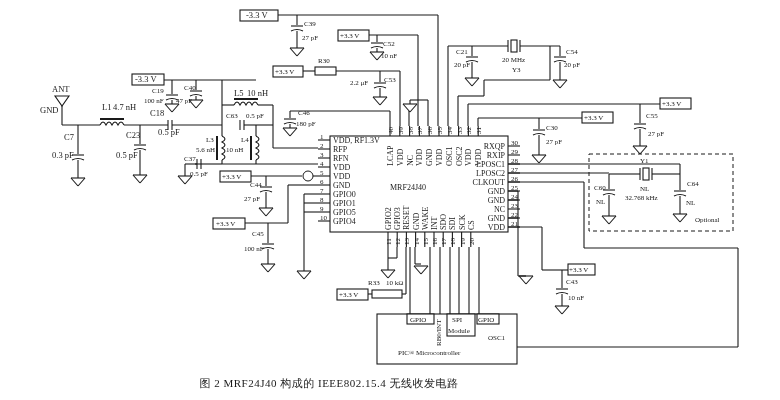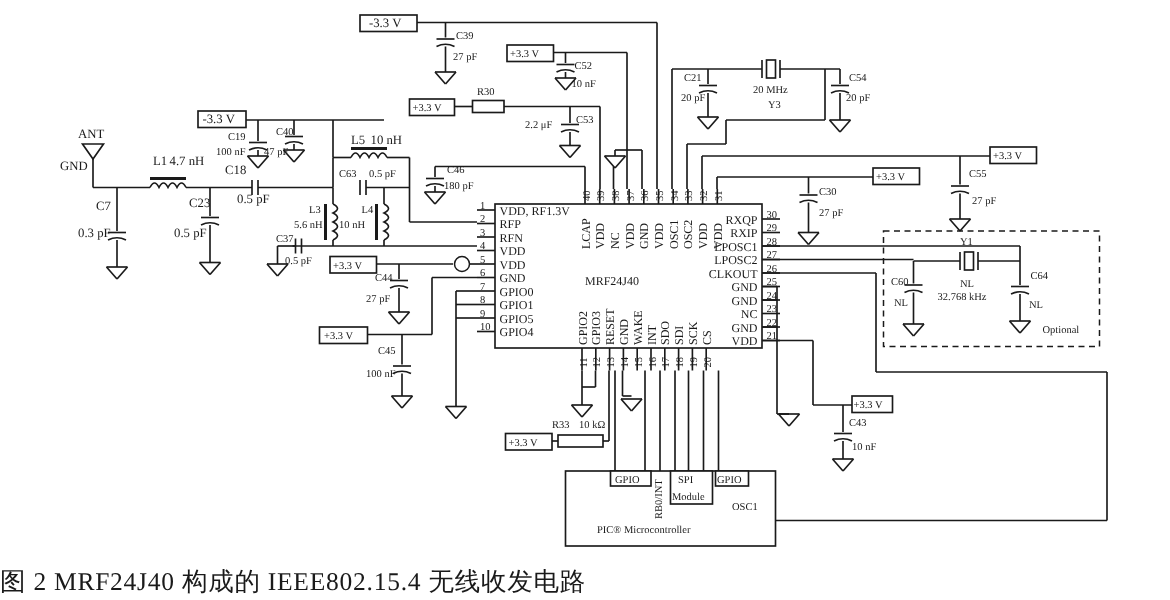--- a/index.html
+++ b/index.html
@@ -5,21 +5,21 @@
   html,body{margin:0;padding:0;background:#ffffff;}
   body{width:780px;height:400px;overflow:hidden;position:relative;font-family:"Liberation Serif","DejaVu Serif",serif;color:#1a1a1a;}
   #sch{position:absolute;left:0;top:0;width:780px;height:400px;}
   #sch line,#sch polyline,#sch path{stroke:#1a1a1a;stroke-width:1.1;fill:none;}
   #sch rect.box{stroke:#1a1a1a;stroke-width:1.1;fill:#fff;}
   #sch text{font-family:"Liberation Serif","DejaVu Serif",serif;fill:#1a1a1a;font-size:8px;}
   #sch .lbl{font-size:8.5px;}
   #sch .pin{font-size:7px;}
   #sch .chip{font-size:8px;}
   #sch .dash{stroke-dasharray:4 3;}
-  #caption{position:absolute;left:0;top:376px;width:658px;text-align:left;font-size:17px;letter-spacing:0.5px;}
+  #caption{position:absolute;left:0;top:376px;width:658px;text-align:center;font-size:11px;letter-spacing:0.5px;}
 </style>
 </head>
 <body>
 
 <svg id="sch" viewBox="0 0 780 400" xmlns="http://www.w3.org/2000/svg">
   <defs>
     <g id="gnd">
         <line x1="-7" y1="0" x2="7" y2="0"></line>
         <line x1="-7" y1="0" x2="0" y2="8"></line>
         <line x1="7" y1="0" x2="0" y2="8"></line>

